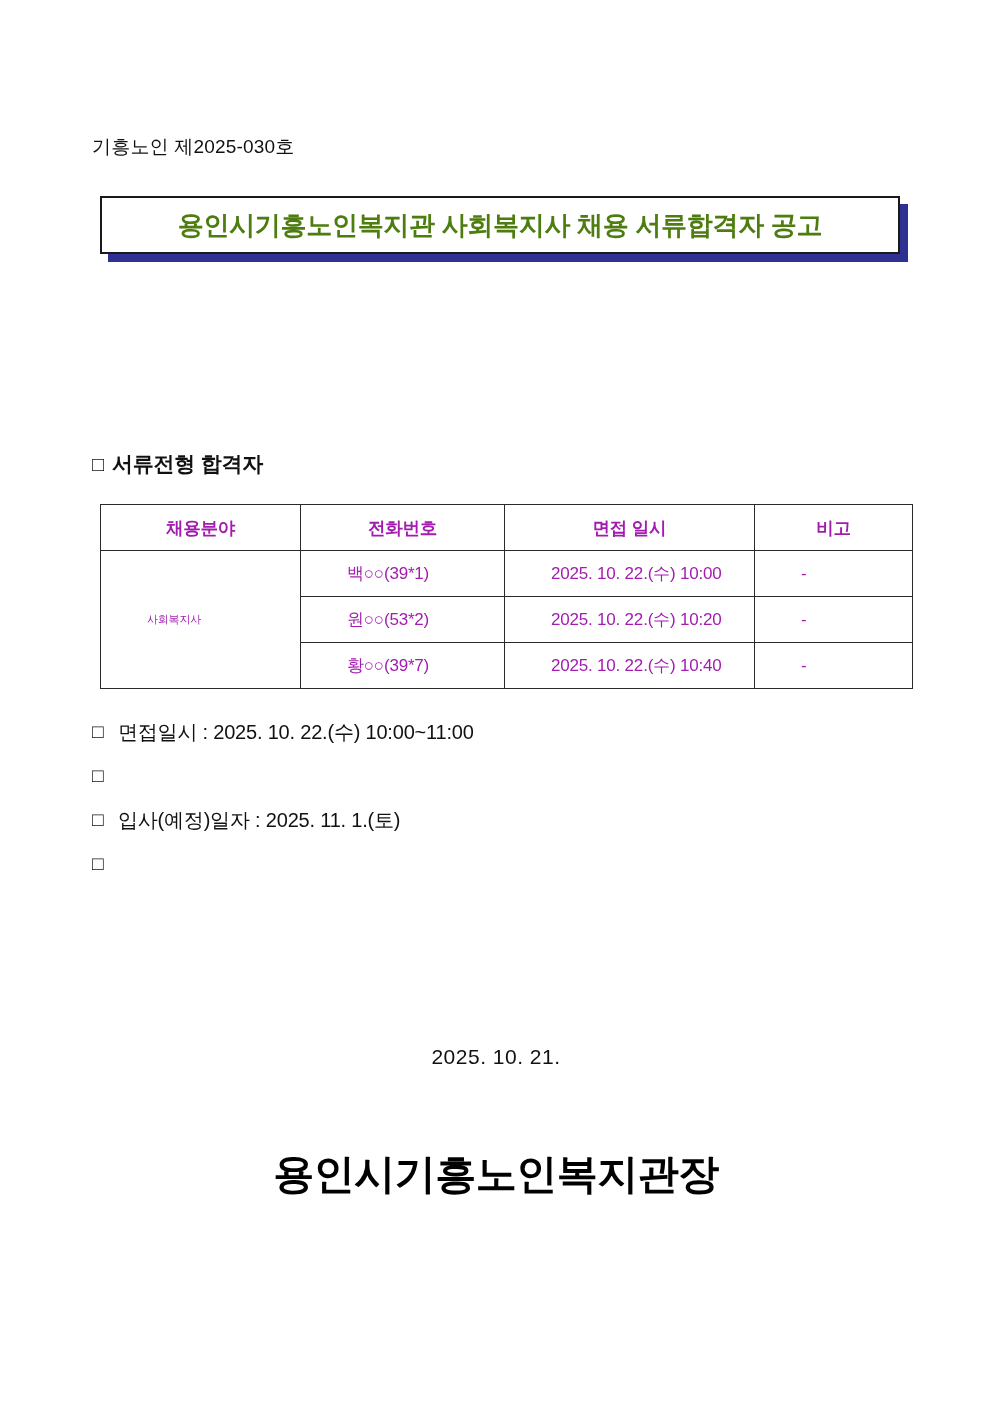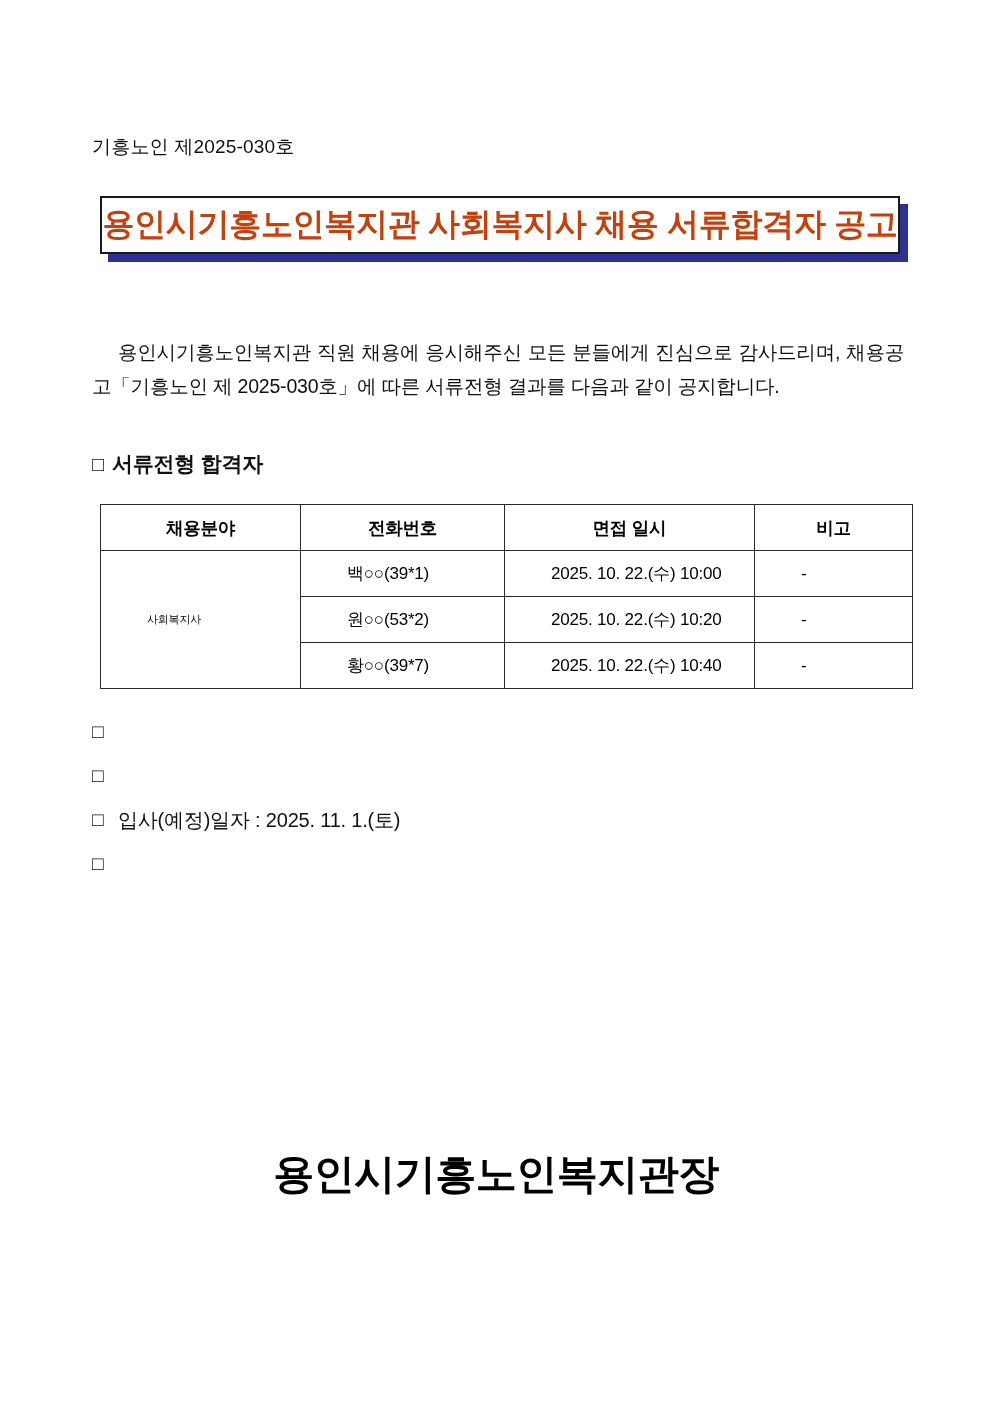--- a/index.html
+++ b/index.html
@@ -56,24 +56,24 @@
     width: 800px;
     height: 58px;
     background: #ffffff;
     border: 2px solid #1a1a1a;
     box-sizing: border-box;
     display: flex;
     align-items: center;
     justify-content: center;
   }
   .title-text {
-    font-size: 32px;
+    font-size: 26px;
     font-weight: bold;
     letter-spacing: -0.3px;
-    color: #c2410c;
+    color: #4d7c0f;
     white-space: nowrap;
   }
 
   
   .intro {
     position: absolute;
     left: 92px;
     top: 315px;
     width: 812px;
     font-size: 19.5px;
@@ -106,21 +106,21 @@
     top: 504px;
     width: 812px;
     border-collapse: collapse;
     table-layout: fixed;
   }
   table.result-table th,
   table.result-table td {
     border: 1px solid #2a2a2a;
     vertical-align: middle;
     font-size: 17px;
-    color: #000000;
+    color: #a21caf;
     letter-spacing: -0.2px;
   }
   table.result-table th {
     height: 43px;
     font-weight: bold;
     font-size: 17.5px;
   }
   table.result-table td {
     height: 43px;
     padding-left: 46px;
@@ -194,21 +194,20 @@
 
   <div class="doc-number">기흥노인 제2025-030호</div>
 
   <div class="title-wrap">
     <div class="title-shadow"></div>
     <div class="title-box">
       <span class="title-text">용인시기흥노인복지관 사회복지사 채용 서류합격자 공고</span>
     </div>
   </div>
 
-  <p class="intro">용인시기흥노인복지관 직원 채용에 응시해주신 모든 분들에게 진심으로 감사드리며, 채용공고「기흥노인 제 2025-030호」에 따른 서류전형 결과를 다음과 같이 공지합니다.</p>
 
   <div class="section-heading">
     <span class="sq">□</span><span>서류전형 합격자</span>
   </div>
 
   <table class="result-table">
     <colgroup>
       <col class="c1">
         <col class="c2">
         <col class="c3">
@@ -238,29 +237,31 @@
         <td>황○○(39*7)</td>
         <td>2025. 10. 22.(수) 10:40</td>
         <td>-</td>
       </tr>
     </tbody>
   </table>
 
   <div class="bullets">
     <div class="bullet-row">
       <span class="sq">□</span>
+      <span>면접일시 : 2025. 10. 22.(수) 10:00~11:00</span>
     </div>
     <div class="bullet-row">
       <span class="sq">□</span>
     </div>
     <div class="bullet-row">
       <span class="sq">□</span>
       <span>입사(예정)일자 : 2025. 11. 1.(토)</span>
     </div>
     <div class="bullet-row">
       <span class="sq">□</span>
     </div>
   </div>
 
+  <div class="date-line">2025. 10. 21.</div>
 
   <div class="org-line">용인시기흥노인복지관장</div>
 
 </div>
 
 </body></html>

